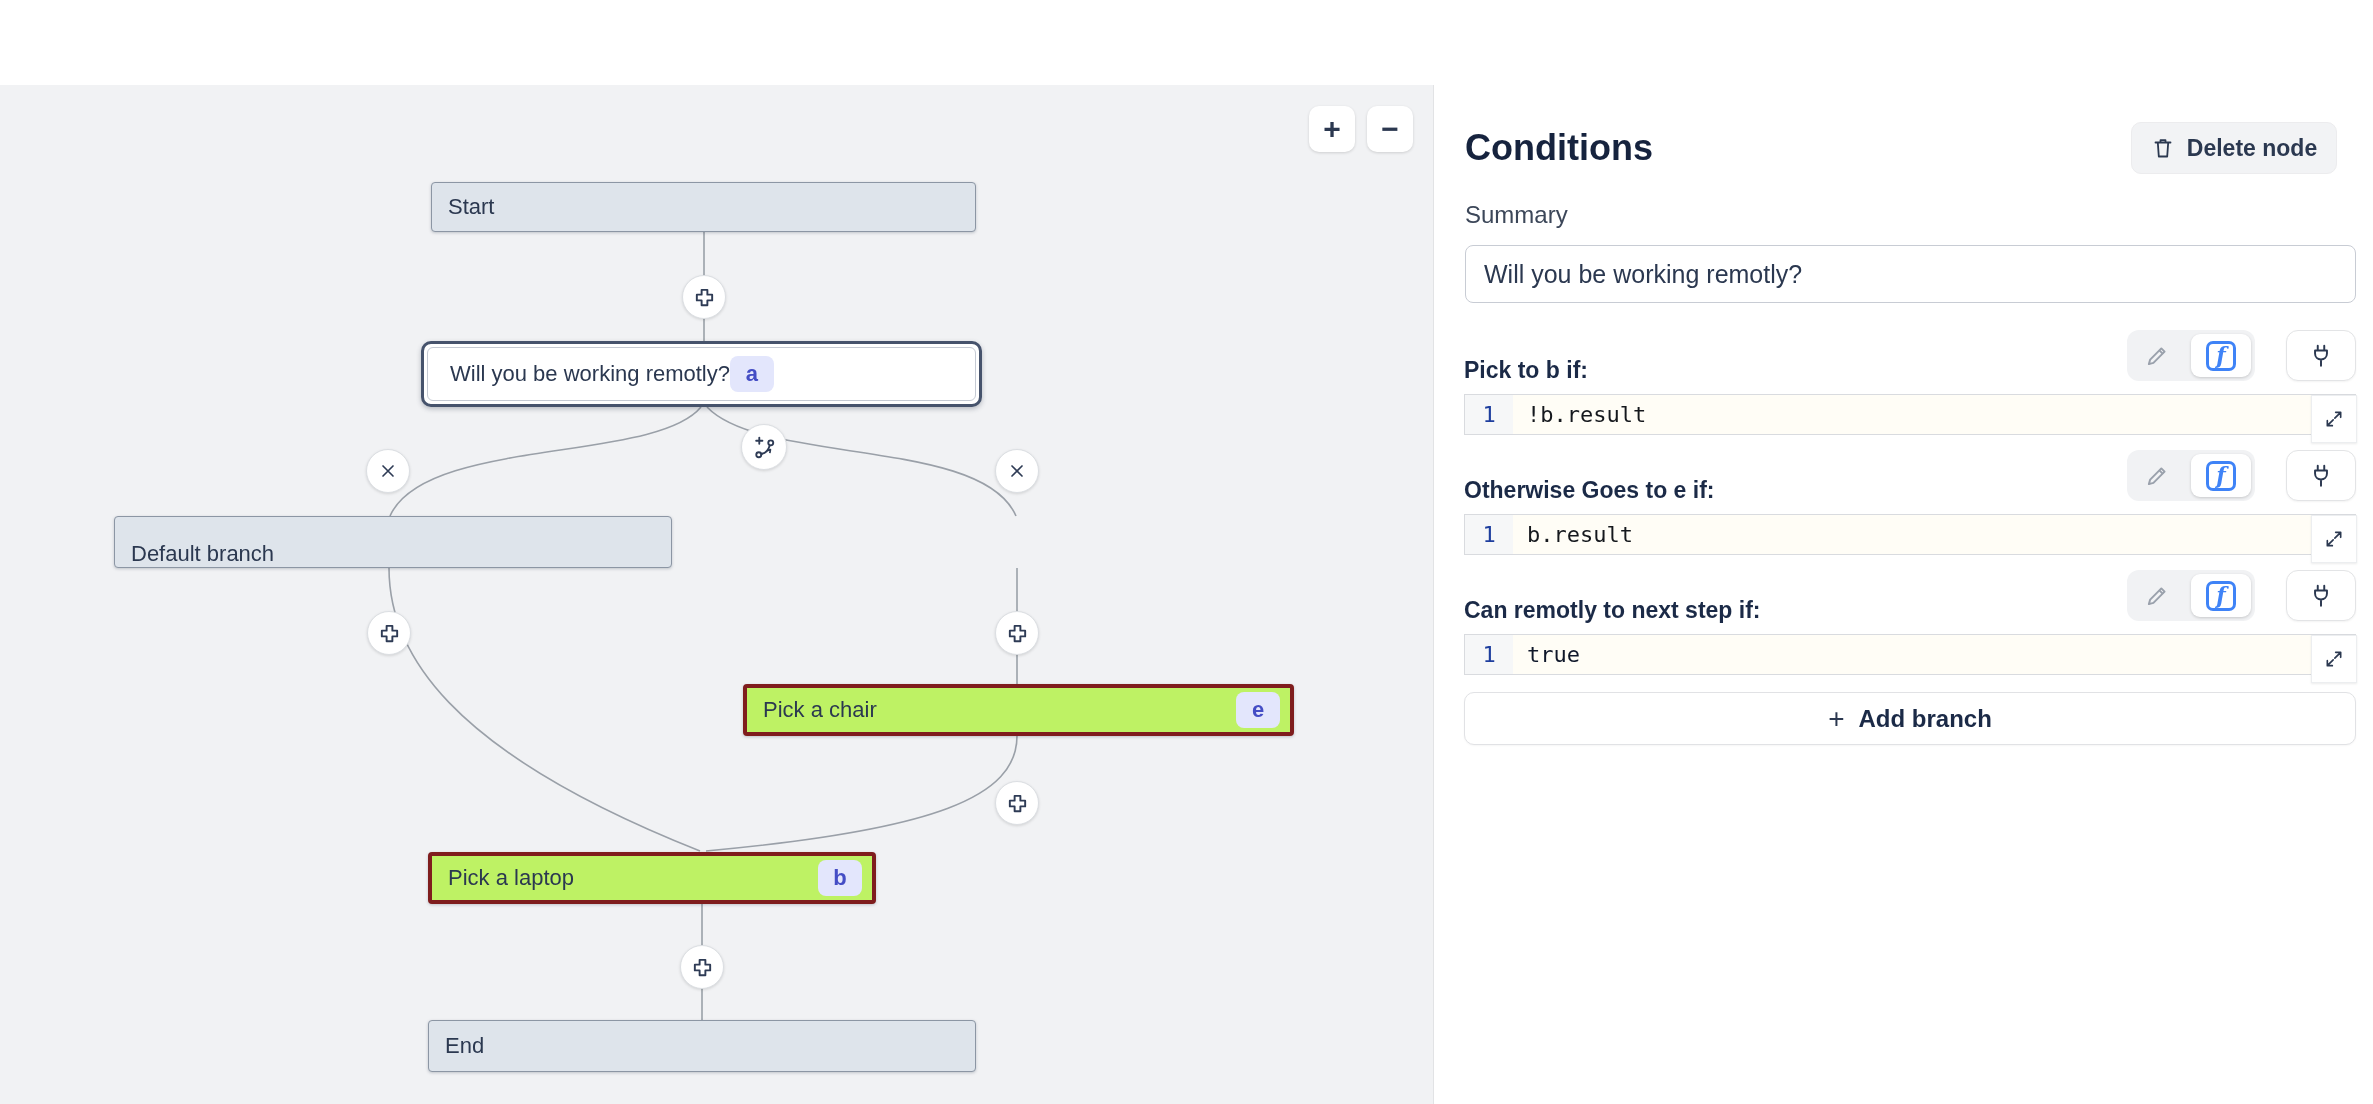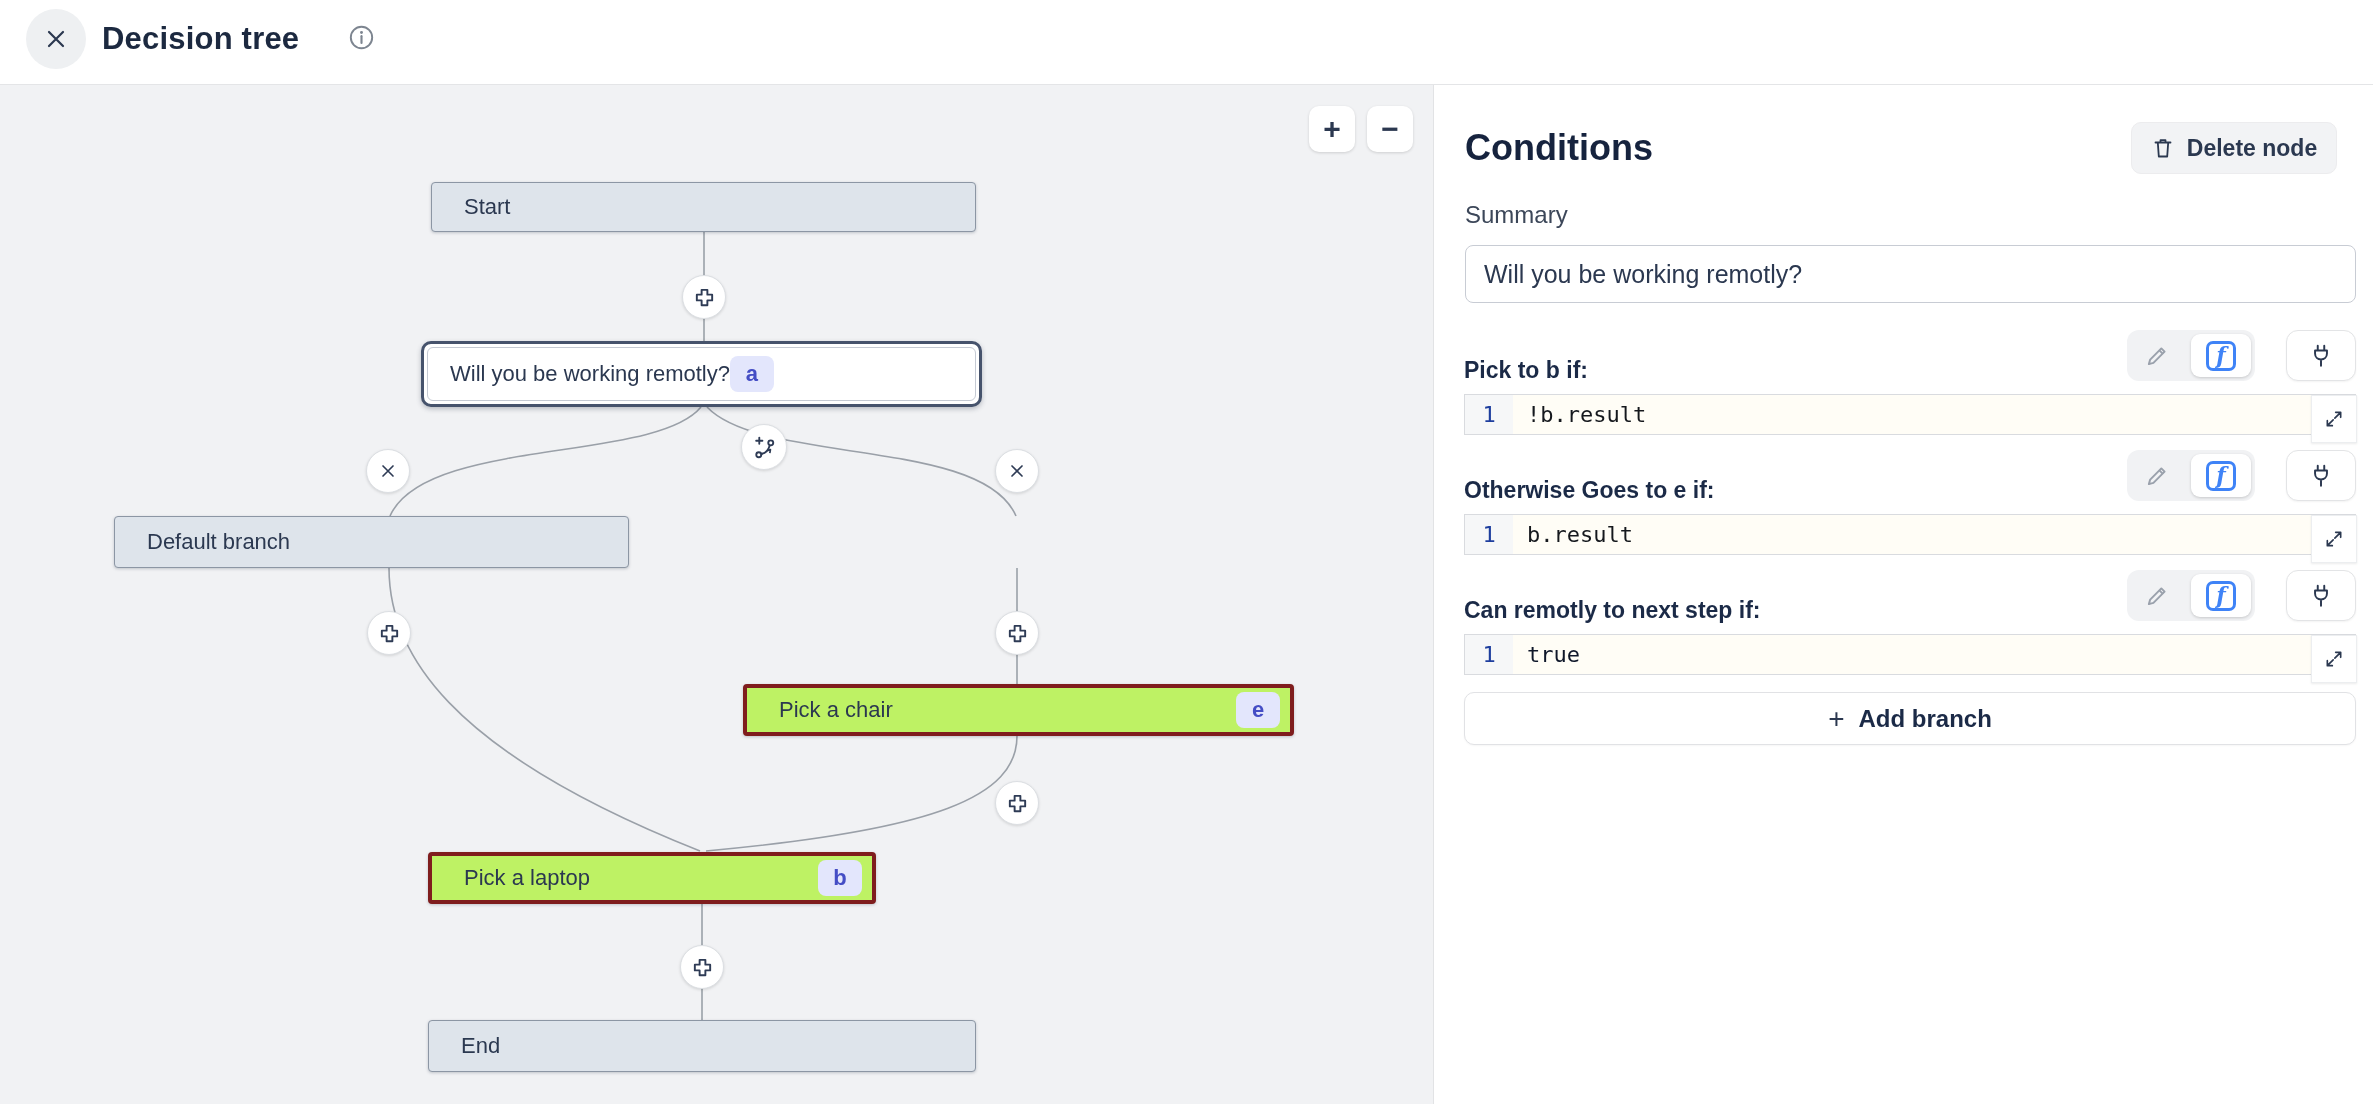--- a/index.html
+++ b/index.html
@@ -11,21 +11,21 @@
   #header { position:absolute; left:0; top:0; width:2373px; height:85px; background:#fff; border-bottom:1px solid #e4e5e7; }
   .close-circle { position:absolute; left:26px; top:9px; width:60px; height:60px; border-radius:50%; background:#eef0f2; display:flex; align-items:center; justify-content:center; cursor:pointer; }
   .page-title { position:absolute; left:102px; top:21px; font-size:31px; font-weight:bold; color:#1c2940; letter-spacing:.2px; }
   .info-ic { position:absolute; left:348px; top:24px; width:27px; height:27px; }
 
   
   #canvas { position:absolute; left:0; top:85px; width:1433px; height:1019px; background:#f1f2f4; }
   #edges { position:absolute; left:0; top:0; }
   .edge { stroke:#9aa0a8; stroke-width:1.6; fill:none; }
 
-  .node { position:absolute; display:flex; align-items:center; border-radius:4px; font-size:22px; color:#2b3850; padding-left:32px; box-shadow:0 1px 3px rgba(45,55,75,.25); }
+  .node { position:absolute; display:flex; align-items:center; border-radius:4px; font-size:22px; color:#2b3850; padding-left:16px; box-shadow:0 1px 3px rgba(45,55,75,.25); }
   .node.gray { background:#dee4eb; border:1px solid #8c96a4; }
   .node.white { background:#bef264; border:4px solid #7f1d1d; }
   .node .spacer { flex:1; }
   .badge { margin-right:10px; min-width:44px; text-align:center; padding:5px 12px; border-radius:8px; background:#e3e6fc; color:#444dc5; font-weight:bold; font-size:22px; }
 
   .node-selected { position:absolute; background:#fff; border:3px solid #46536c; border-radius:10px; padding:3px; box-shadow:0 2px 5px rgba(45,55,75,.3); }
   .node-selected .inner { height:100%; border:1px solid #c5cad3; border-radius:6px; background:#fff; display:flex; align-items:center; padding-left:22px; font-size:22px; color:#2b3850; }
 
   .cbtn { position:absolute; width:44px; height:44px; border-radius:50%; background:#fff; border:1px solid #dcdfe3; box-shadow:0 1px 3px rgba(0,0,0,.13); display:flex; align-items:center; justify-content:center; cursor:pointer; }
   .cbtn.big { width:46px; height:46px; }
@@ -55,33 +55,20 @@
 
   .add-branch { position:absolute; left:30px; top:607px; width:892px; height:53px; border:1px solid #e1e2e5; border-radius:10px; background:#fff; display:flex; align-items:center; justify-content:center; gap:14px; font-size:24px; font-weight:bold; color:#1b2a47; cursor:pointer; box-shadow:0 1px 2px rgba(0,0,0,.04); }
   .add-branch .plus { font-weight:400; font-size:28px; color:#2b3850; }
   svg { display:block; }
 </style>
 </head>
 <body>
 
 <div id="app">
 
-  <div id="header">
-    <div class="close-circle">
-      <svg width="24" height="24" viewBox="0 0 24 24">
-          <path d="M5 5l14 14M19 5L5 19" stroke="#2b3850" stroke-width="2.2" stroke-linecap="round"></path>
-        </svg>
-    </div>
-    <div class="page-title">Decision tree</div>
-    <svg class="info-ic" viewBox="0 0 24 24" fill="none">
-      <circle cx="12" cy="12" r="9.5" stroke="#7d8590" stroke-width="1.7"></circle>
-      <circle cx="12" cy="7.6" r="1.3" fill="#7d8590"></circle>
-      <path d="M12 10.8v6" stroke="#7d8590" stroke-width="1.9" stroke-linecap="round"></path>
-    </svg>
-  </div>
 
   <div id="canvas">
     <svg id="edges" width="1433" height="1019" viewBox="0 0 1433 1019">
       <path class="edge" d="M704 147 L704 256"></path>
       <path class="edge" d="M701 322 C 655 378, 425 352, 390 431"></path>
       <path class="edge" d="M707 322 C 762 380, 982 352, 1016 431"></path>
       <path class="edge" d="M389 483 C 389 565, 445 665, 700 766"></path>
       <path class="edge" d="M1017 483 L1017 599"></path>
       <path class="edge" d="M1017 651 C 1017 712, 935 745, 706 766"></path>
       <path class="edge" d="M702 819 L702 935"></path>
@@ -92,21 +79,21 @@
     </div>
 
     <div class="node-selected" style="left:421px; top:256px; width:561px; height:66px;">
       <div class="inner">
         <span>Will you be working remotly?</span>
         <span class="spacer"></span>
         <span class="badge">a</span>
       </div>
     </div>
 
-    <div class="node gray" style="left:114px; top:431px; width:515px; height:52px;">
+    <div class="node gray" style="left:114px; top:431px; width:558px; height:52px;align-items:flex-end;">
       <span>Default branch</span>
     </div>
 
 
     <div class="node white" style="left:743px; top:599px; width:551px; height:52px;">
       <span>Pick a chair</span>
       <span class="spacer"></span>
       <span class="badge">e</span>
     </div>
 

